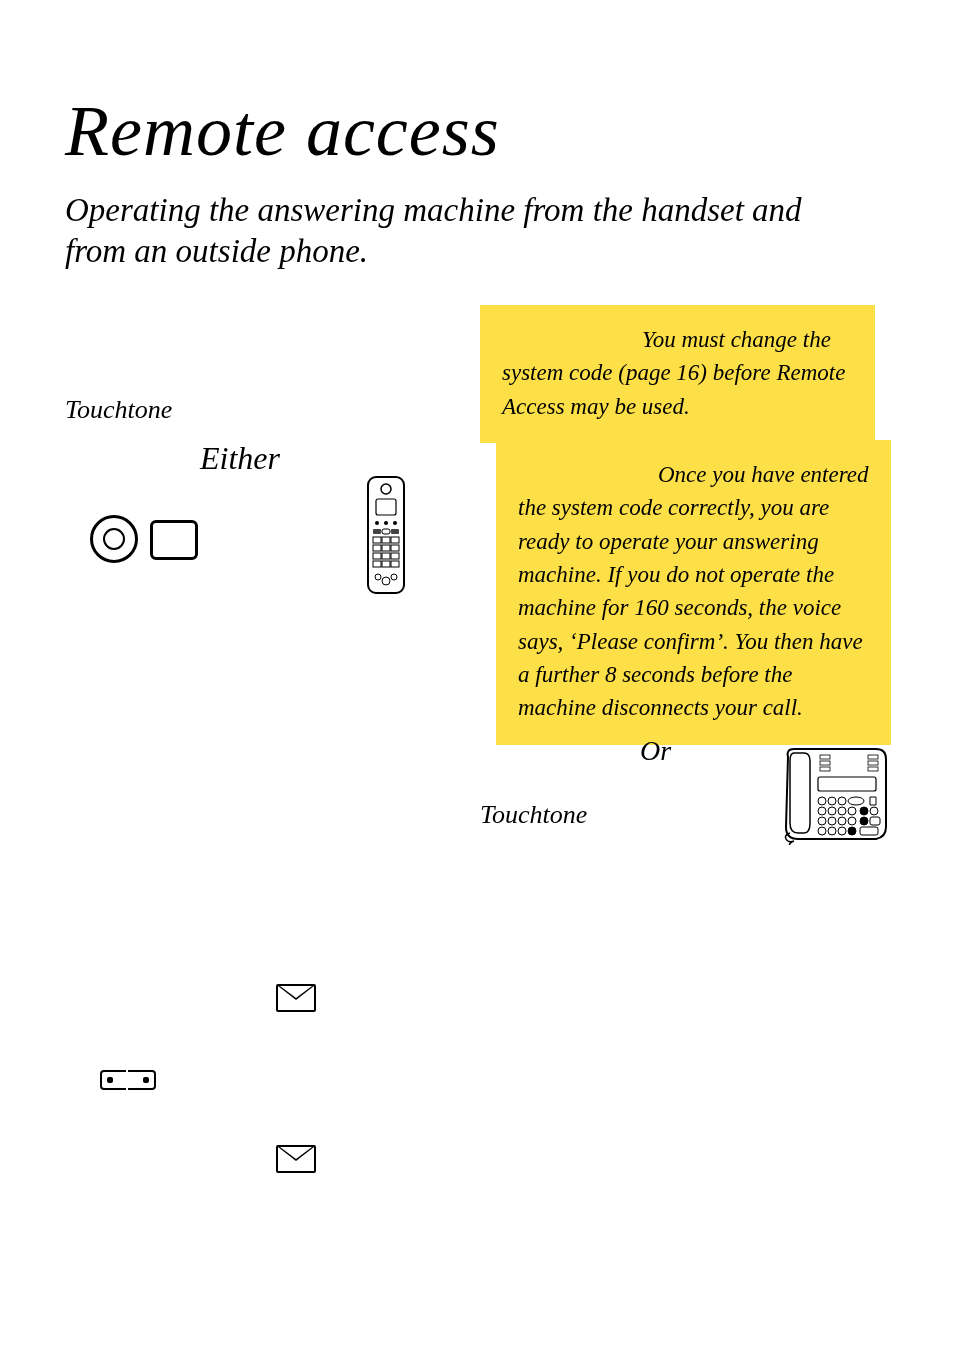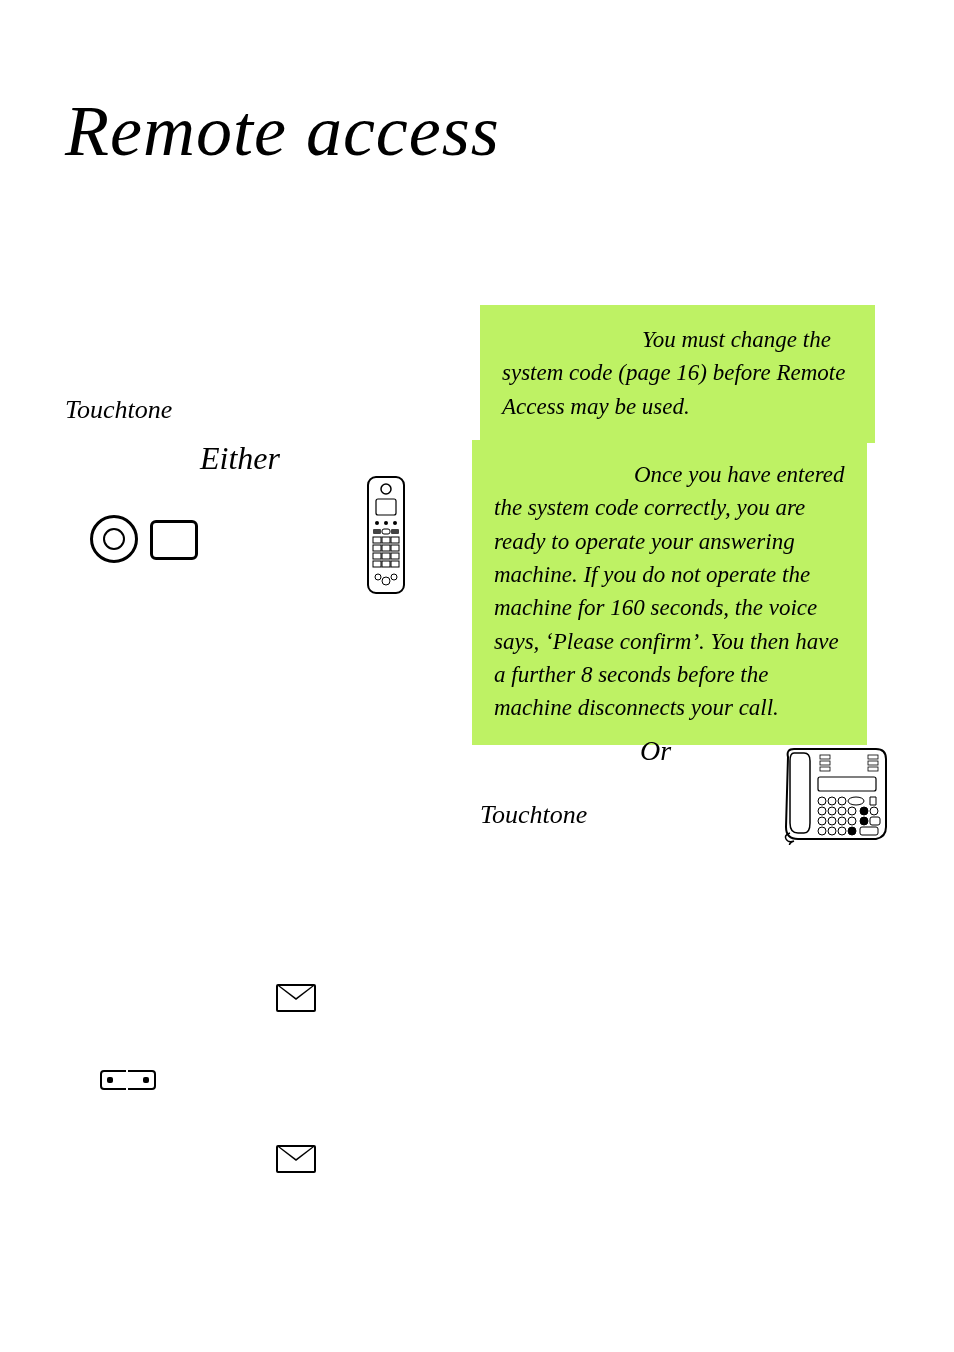--- a/index.html
+++ b/index.html
@@ -29,34 +29,34 @@
     position: absolute;
     left: 65px;
     top: 190px;
     font-size: 33px;
     font-style: italic;
     line-height: 1.25;
     width: 800px;
   }
   .note-box {
     position: absolute;
-    background: #bef264;
+    background: #fde047;
     font-style: italic;
     font-size: 23px;
     line-height: 1.45;
     padding: 18px 22px 20px 22px;
     box-sizing: border-box;
   }
   #note1 {
     left: 480px;
     top: 305px;
     width: 395px;
   }
   #note2 {
-    left: 472px;
+    left: 496px;
     top: 440px;
     width: 395px;
   }
   .note-lead {
     display: inline-block;
     width: 140px;
   }
   .touchtone1 {
     position: absolute;
     left: 65px;
@@ -195,20 +195,21 @@
     background: #fff;
   }
 </style>
 </head>
 <body>
 
 <div class="page">
 
   <div class="title">Remote access</div>
 
+  <div class="subtitle">Operating the answering machine from the handset and from an outside phone.</div>
 
   <div class="touchtone1">Touchtone</div>
 
   <div class="either">Either</div>
 
   <div class="dial-group">
     <span class="dial-circle"></span>
     <span class="dial-rect"></span>
   </div>
 

